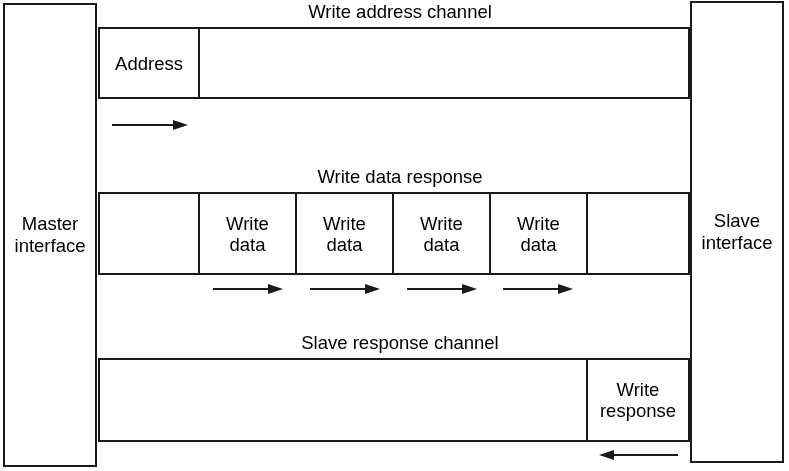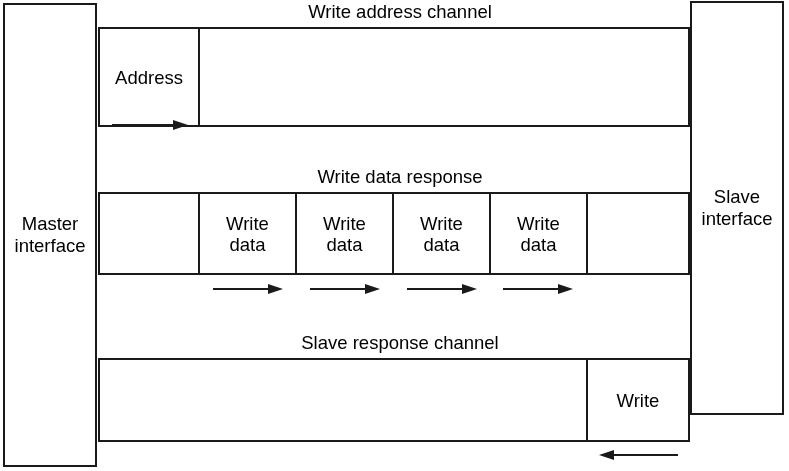--- a/index.html
+++ b/index.html
@@ -47,28 +47,28 @@
 </head>
 <body>
 
 <div class="canvas">
 
   <div class="box iface" style="left:3px; top:3px; width:94px; height:464px;">
     <div>Master</div>
     <div>interface</div>
   </div>
 
-  <div class="box iface" style="left:690px; top:1px; width:94px; height:414px;">
+  <div class="box iface" style="left:690px; top:1px; width:94px; height:462px;">
     <div>Slave</div>
     <div>interface</div>
   </div>
 
   <div class="chan-label" style="top:1px;">Write address channel</div>
 
-  <div class="box band" style="left:98px; top:27px; width:592px; height:100px;">
+  <div class="box band" style="left:98px; top:27px; width:592px; height:72px;">
     <div class="cell cell-border-right" style="width:100px;">
       <div>Address</div>
     </div>
     <div class="filler"></div>
   </div>
 
   <div class="arrow" style="left:112px; top:120px; width:76px;">
     <div class="shaft"></div>
     <div class="head-right"></div>
   </div>
@@ -112,20 +112,21 @@
     <div class="shaft"></div>
     <div class="head-right"></div>
   </div>
 
   <div class="chan-label" style="top:332px;">Slave response channel</div>
 
   <div class="box band" style="left:98px; top:358px; width:592px; height:84px;">
     <div class="filler"></div>
     <div class="cell cell-border-left" style="width:102px;">
       <div>Write</div>
+      <div>response</div>
     </div>
   </div>
 
   <div class="arrow" style="left:599px; top:450px; width:79px;">
     <div class="head-left"></div>
     <div class="shaft"></div>
   </div>
 
 </div>
 

